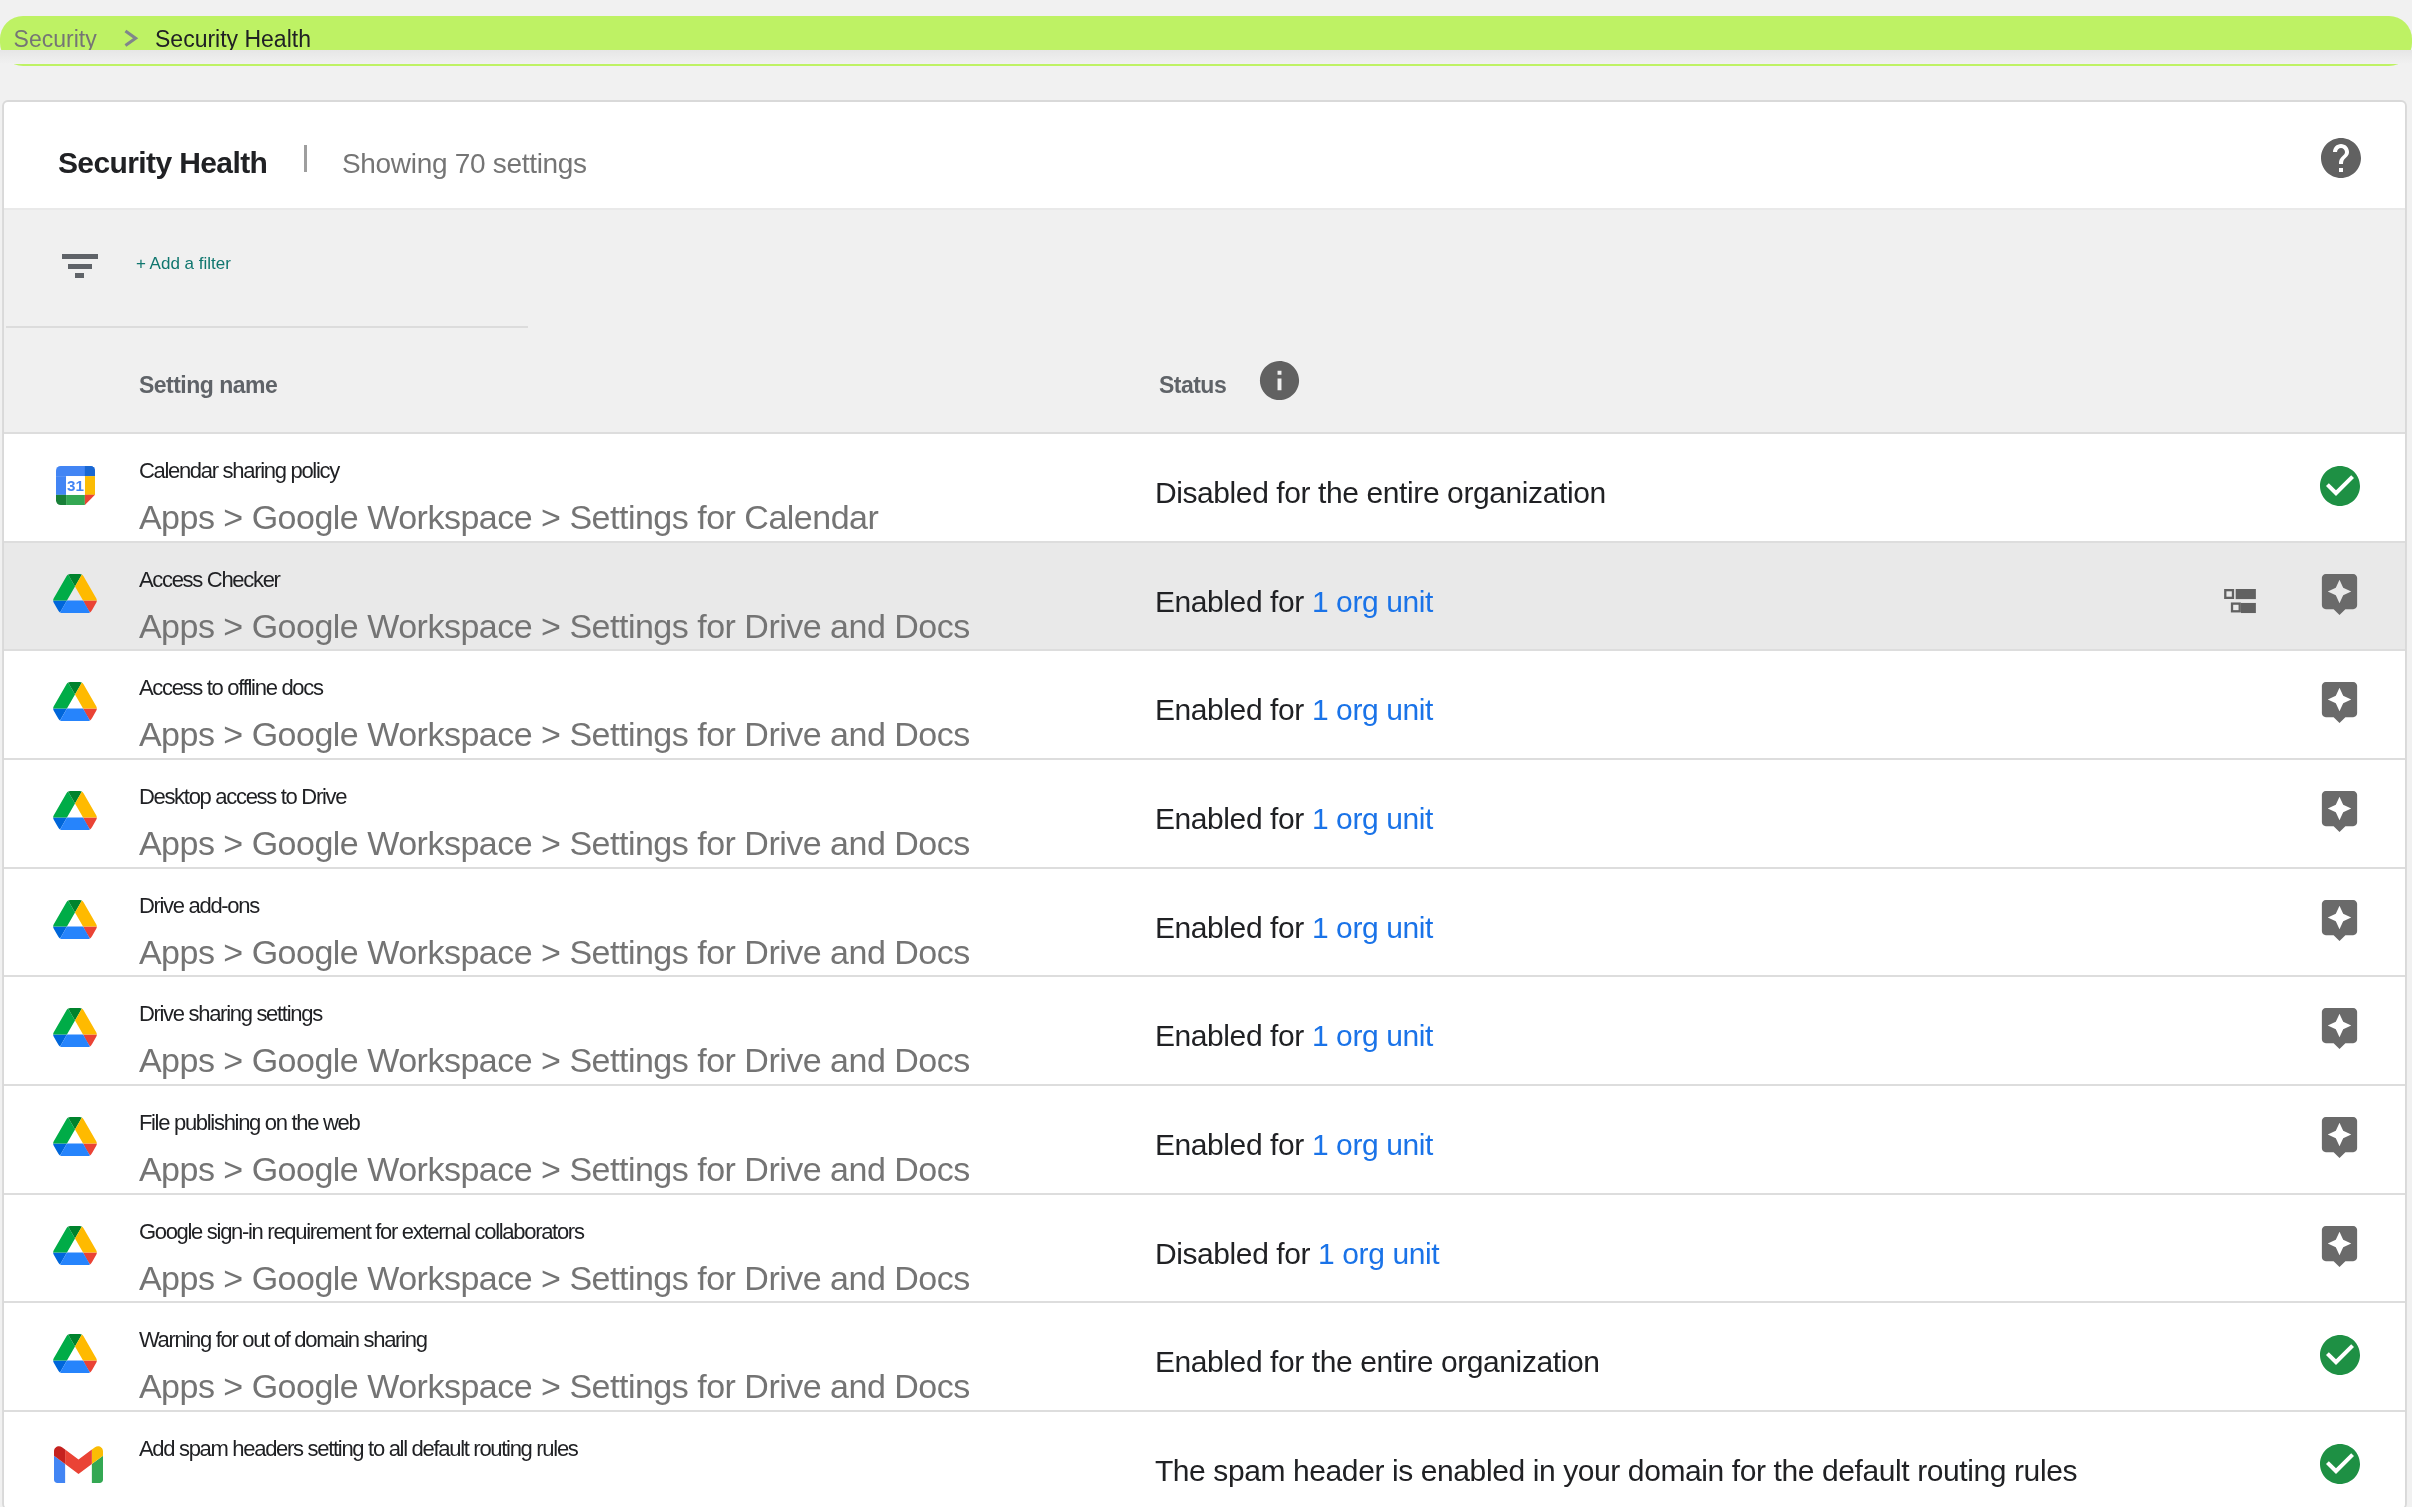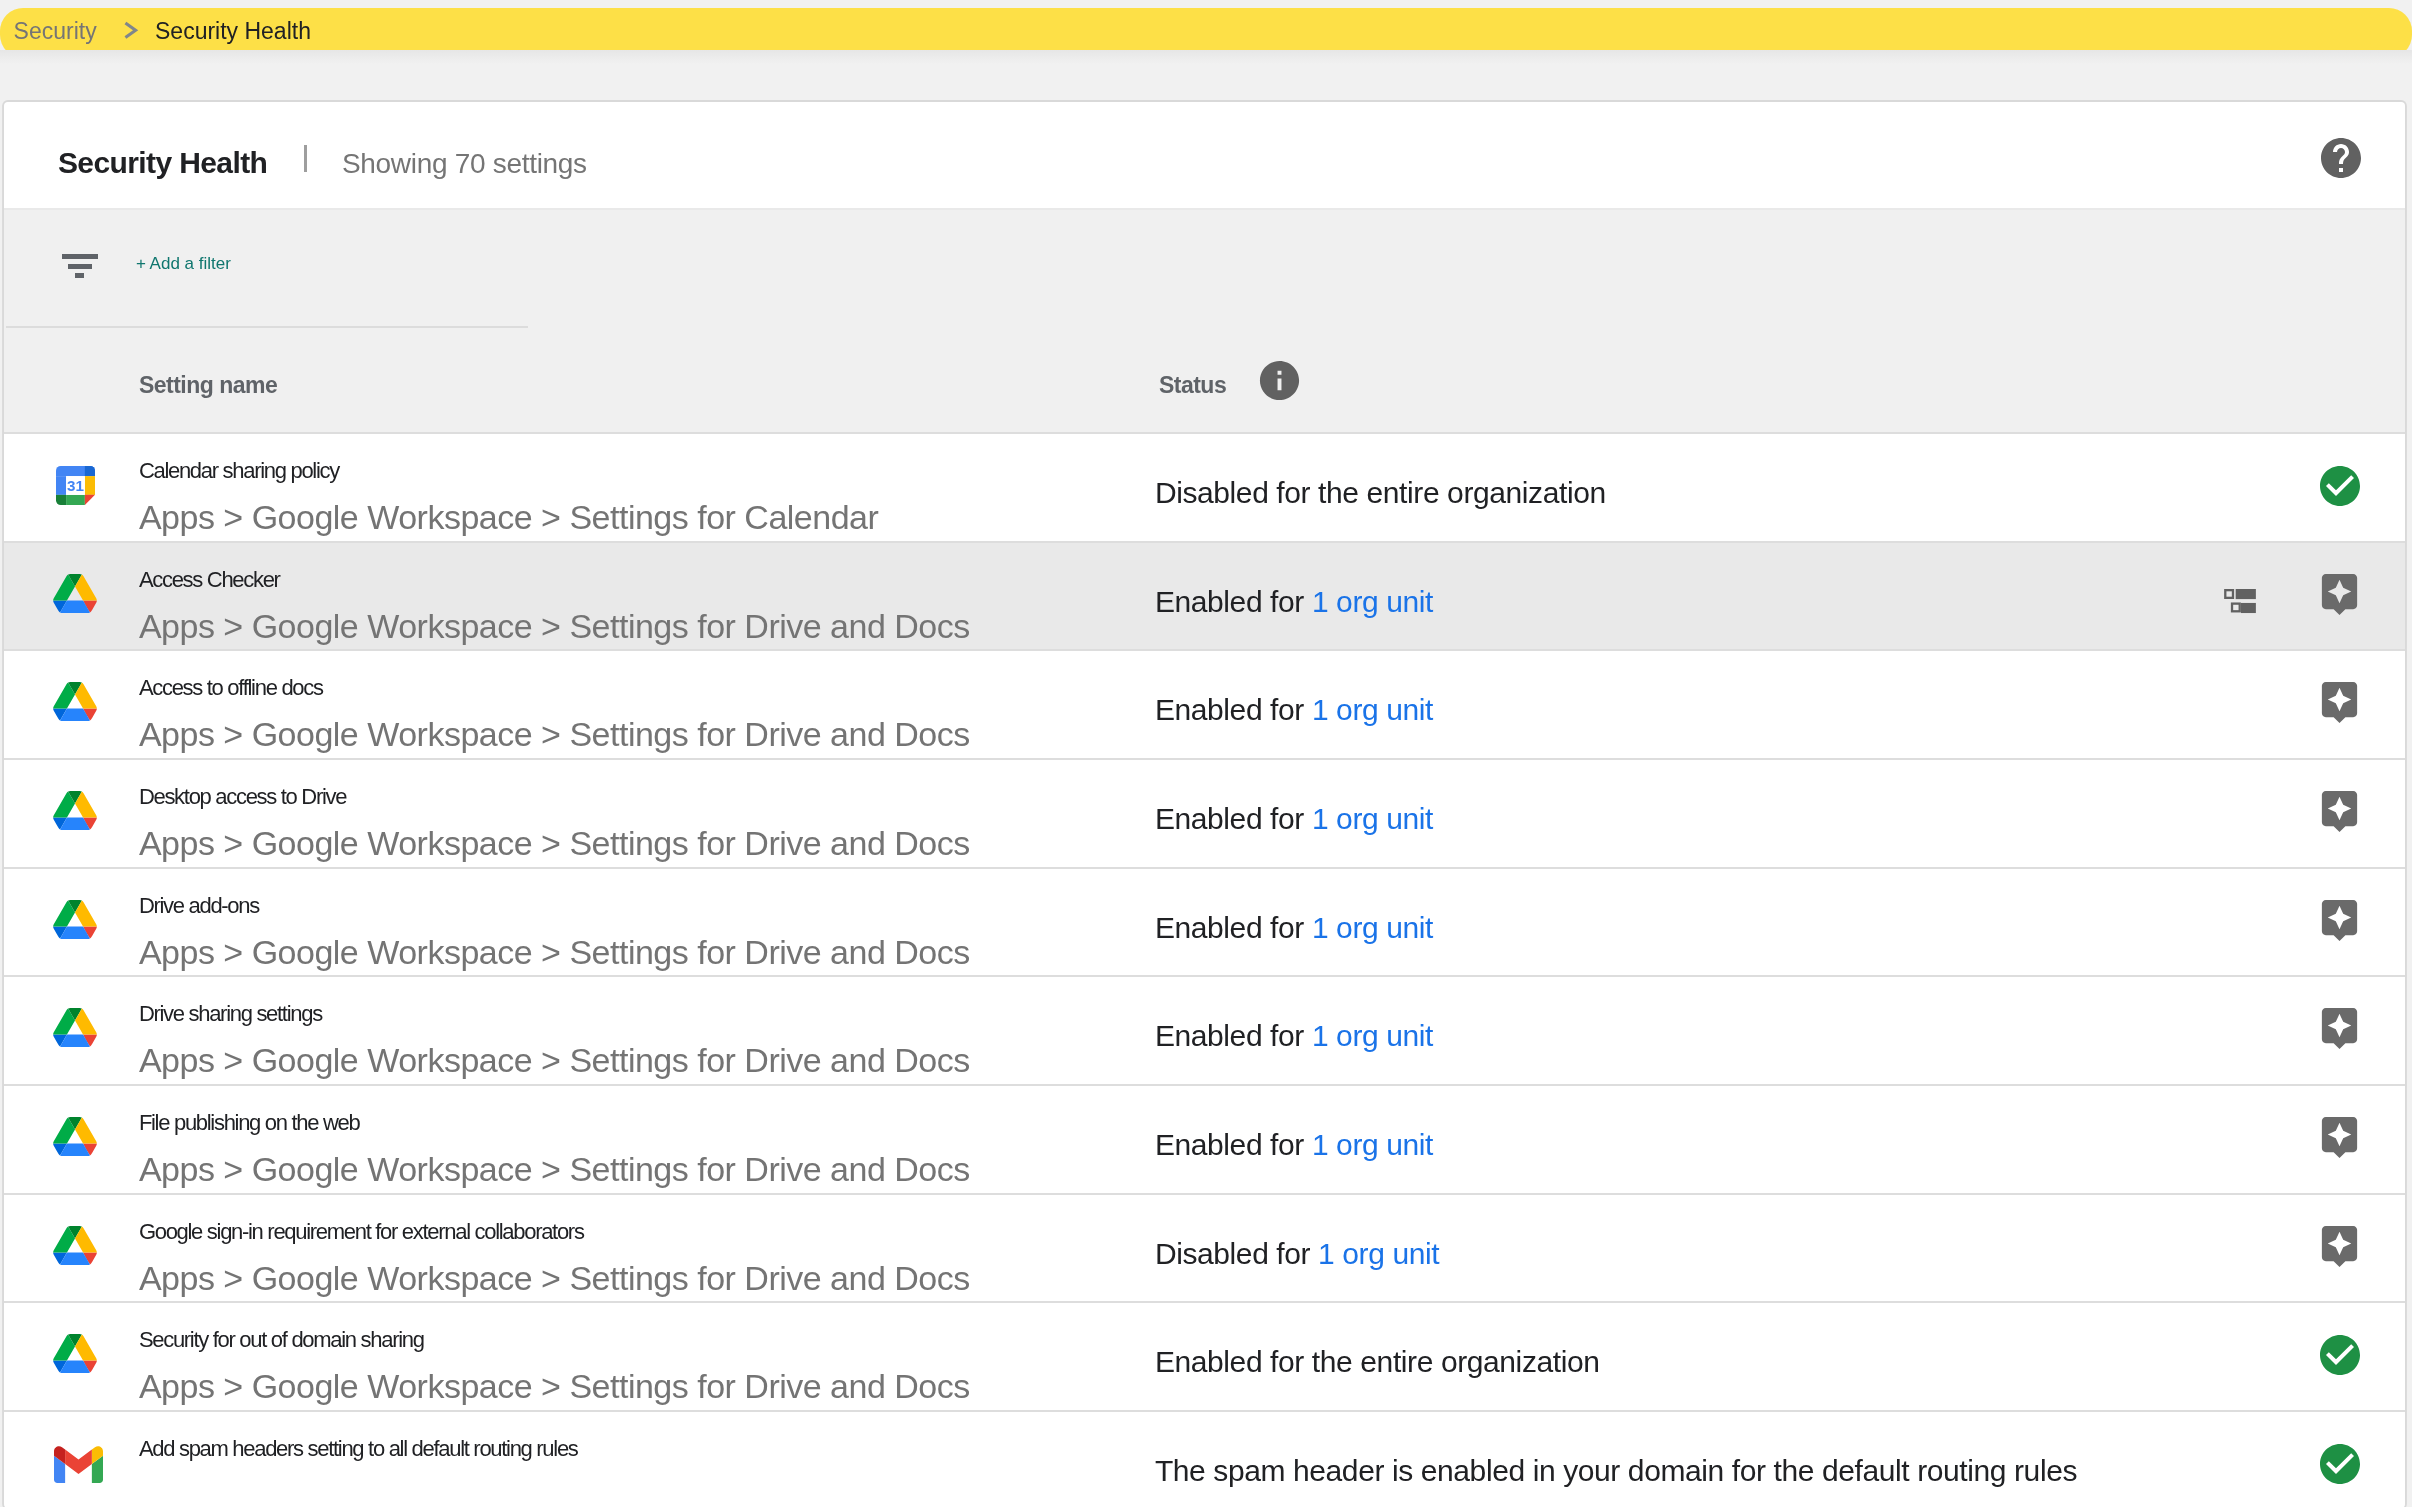--- a/index.html
+++ b/index.html
@@ -1,19 +1,19 @@
 <!DOCTYPE html>
 <html><head><meta charset="utf-8">
 <style>
 * { margin:0; padding:0; box-sizing:border-box; }
 html,body { width:2412px; height:1508px; overflow:hidden; background:#f1f1f1;
   font-family:"Liberation Sans", sans-serif; -webkit-font-smoothing:antialiased; }
 .abs { position:absolute; }
 .t { position:absolute; line-height:1; white-space:nowrap; }
-.topbar { position:absolute; left:0; top:8px; width:2412px; height:50px; background:#fde047;border-radius:23px; }
+.topbar { position:absolute; left:0; top:16px; width:2412px; height:50px; background:#bef264;border-radius:23px; }
 .shadow { position:absolute; left:0; top:50px; width:2412px; height:13.6px;
   background:linear-gradient(#e6e6e6,#f1f1f1); }
 .card { position:absolute; left:3.9px; top:102px; width:2401px; height:1406px;
   background:#fff; border-radius:3.9px; box-shadow:0 0 0 1.9px #d9d9d9; overflow:hidden; }
 .card > * { position:absolute; }
 .ai { position:absolute; }
 .ri { position:absolute; }
 .bc1 { color:#757575; font-size:23px; }
 .bc2 { color:#202124; font-size:23px; }
 .ctitle { color:#202124; font-size:30px; font-weight:bold; letter-spacing:-0.6px; }
@@ -210,21 +210,21 @@
 <div style="left:0;top:1199px;width:2401px;height:1.9px;background:#dddddd"></div>
 <div style="left:0;top:1199px;width:2401px;height:109px">
       <svg class="ai" style="left:49px;top:33px" width="44" height="39" viewBox="0 0 87.3 78">
         <path fill="#0066da" d="m6.6 66.85 3.85 6.65c.8 1.4 1.95 2.5 3.3 3.3l13.75-23.8h-27.5c0 1.55.4 3.1 1.2 4.5z"></path>
         <path fill="#00ac47" d="m43.65 25-13.75-23.8c-1.35.8-2.5 1.9-3.3 3.3l-25.4 44a9.06 9.06 0 0 0 -1.2 4.5h27.5z"></path>
         <path fill="#ea4335" d="m73.55 76.8c1.35-.8 2.5-1.9 3.3-3.3l1.6-2.75 7.65-13.25c.8-1.4 1.2-2.95 1.2-4.5h-27.502l5.852 11.5z"></path>
         <path fill="#00832d" d="m43.65 25 13.75-23.8c-1.35-.8-2.9-1.2-4.5-1.2h-18.5c-1.6 0-3.15.45-4.5 1.2z"></path>
         <path fill="#2684fc" d="m59.8 53h-32.3l-13.75 23.8c1.35.8 2.9 1.2 4.5 1.2h50.8c1.6 0 3.15-.45 4.5-1.2z"></path>
         <path fill="#ffba00" d="m73.4 26.5-12.7-22c-.8-1.4-1.95-2.5-3.3-3.3l-13.75 23.8 16.15 28h27.45c0-1.55-.4-3.1-1.2-4.5z"></path>
       </svg>
-<div class="t title" style="left:135px;top:28px">Security for out of domain sharing</div>
+<div class="t title" style="left:135px;top:28px">Warning for out of domain sharing</div>
 <div class="t sub" style="left:135px;top:68px">Apps &gt; Google Workspace &gt; Settings for Drive and Docs</div>
 <div class="t status" style="left:1151px;top:46px">Enabled for the entire organization</div>
 <svg class="ri" style="left:2312px;top:30px" width="48" height="48" viewBox="0 0 24 24">
         <path fill="#1e9044" d="M12 2C6.48 2 2 6.48 2 12s4.48 10 10 10 10-4.48 10-10S17.52 2 12 2zm-2 15l-5-5 1.41-1.41L10 14.17l7.59-7.59L19 8l-9 9z"></path>
       </svg>
 </div>
 <div style="left:0;top:1308px;width:2401px;height:1.9px;background:#dddddd"></div>
 <div style="left:0;top:1308px;width:2401px;height:109px">
       <svg class="ai" style="left:50px;top:36px" width="49" height="37" viewBox="0 0 49.4 37.25">
         <path fill="#4285f4" d="M3.366 37.25h7.86V18.161L0 9.738v24.146c0 1.86 1.507 3.366 3.366 3.366"></path>

